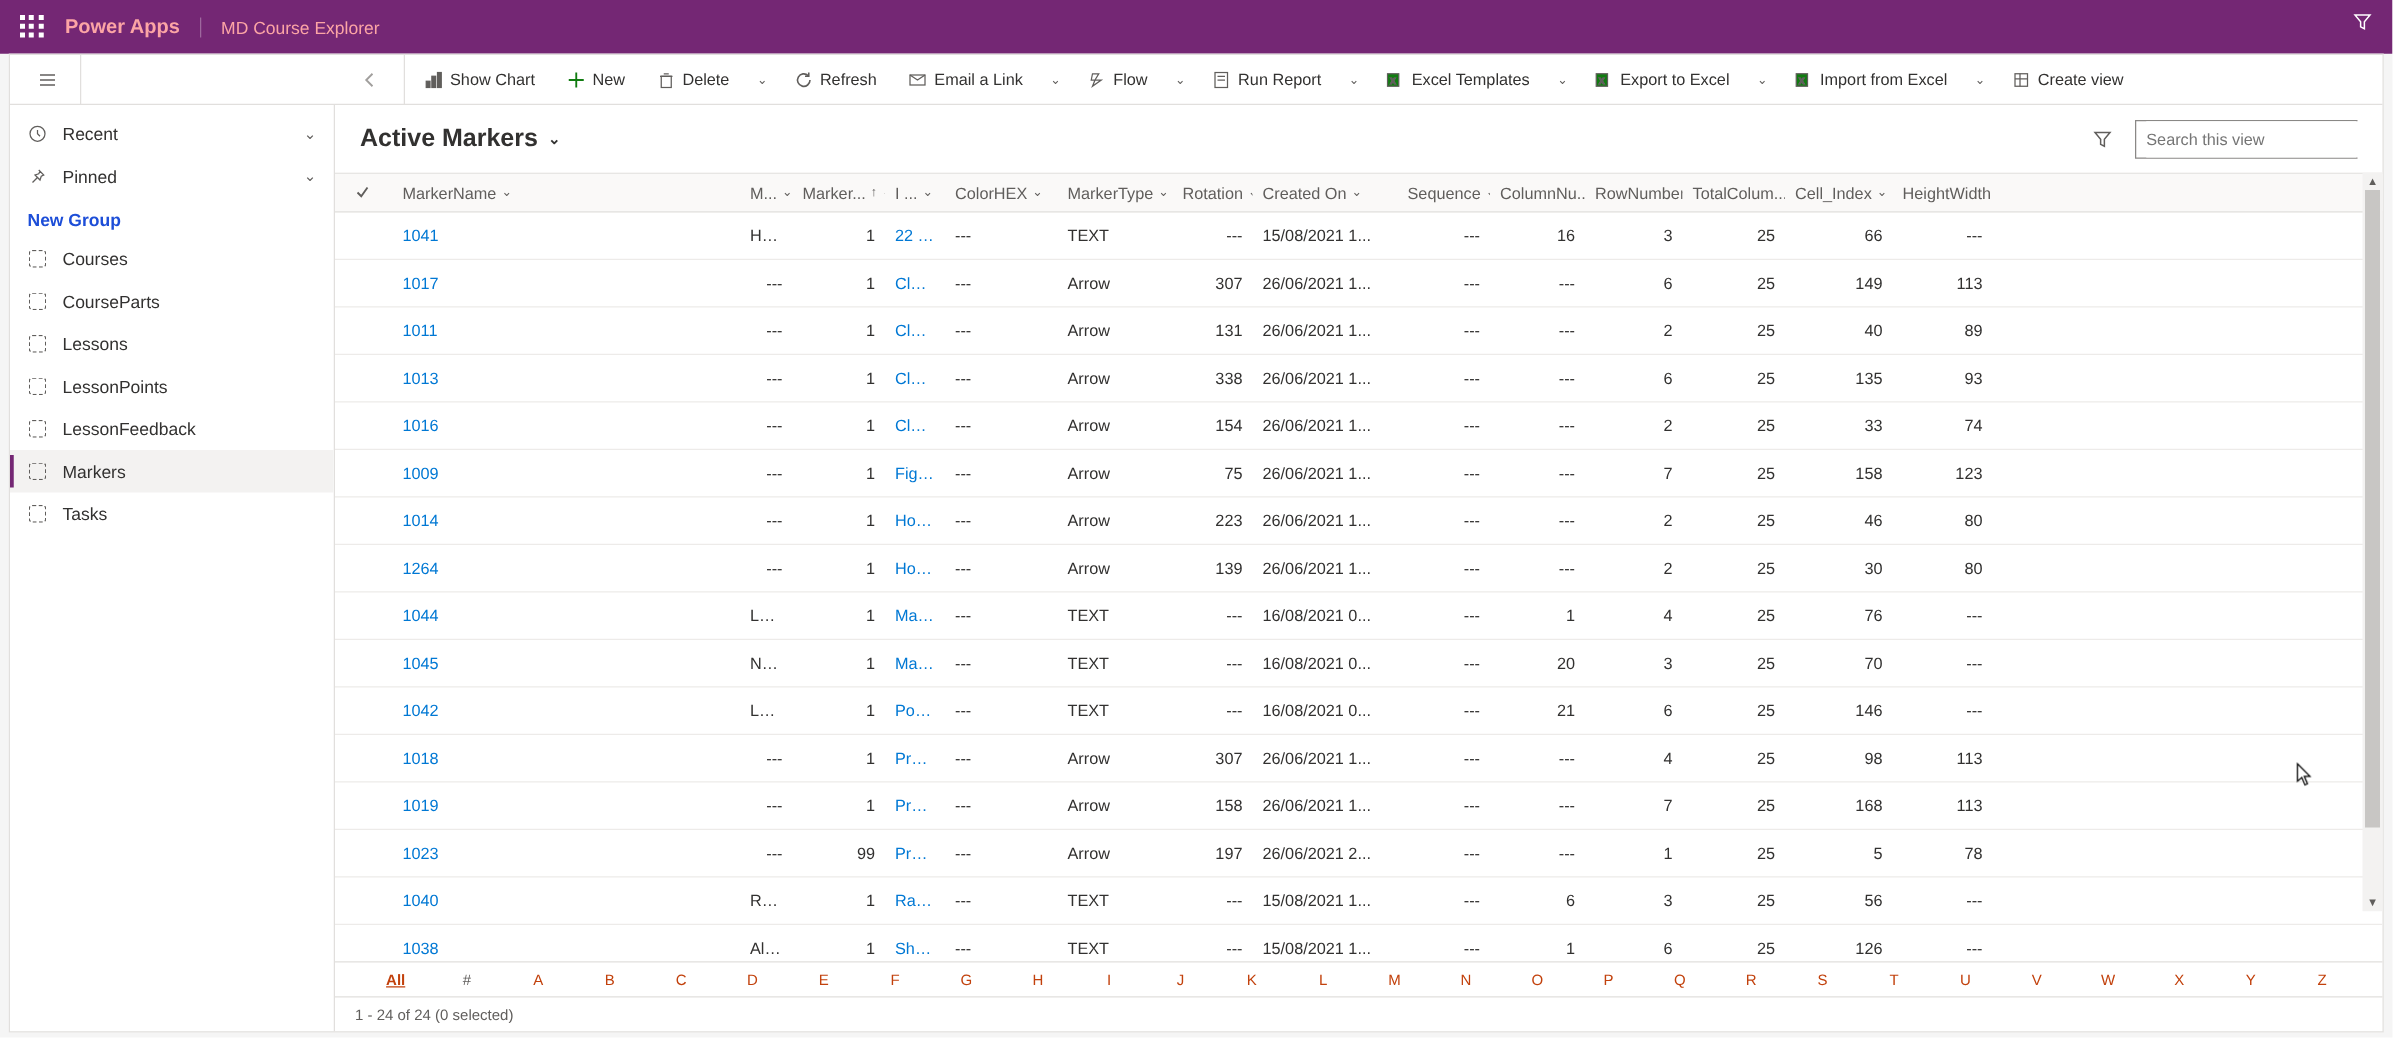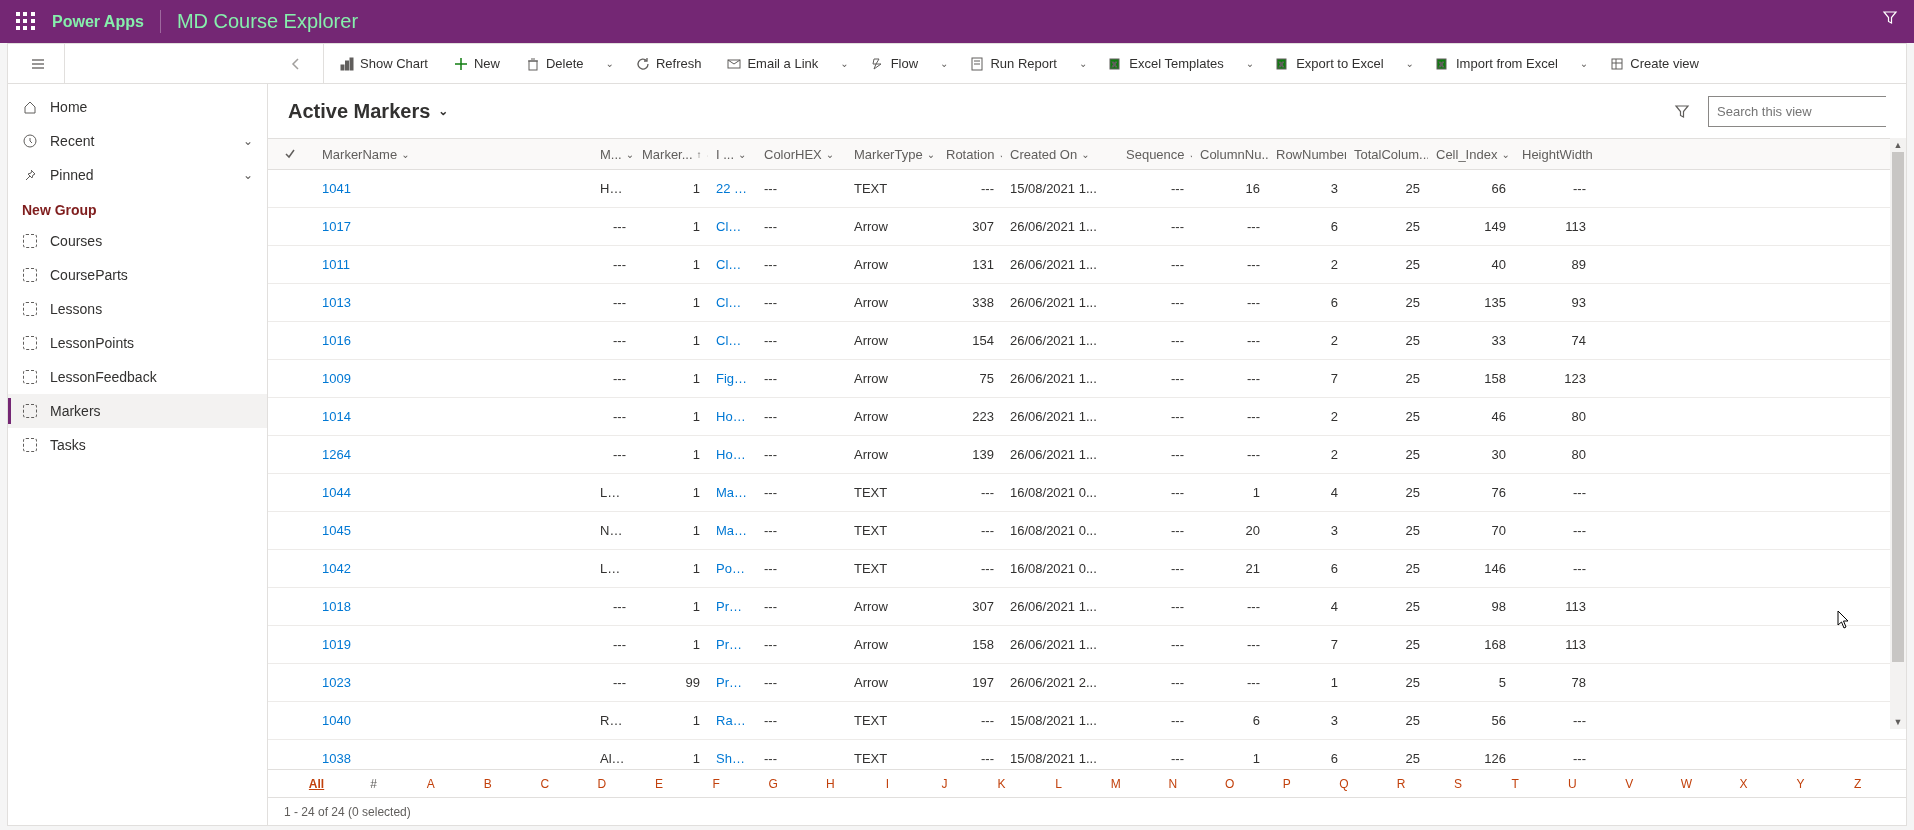--- a/index.html
+++ b/index.html
@@ -1,22 +1,22 @@
 <!DOCTYPE html>
 <html><head>
   <meta charset="utf-8">
   <style>
     * { margin: 0; padding: 0; box-sizing: border-box; }
     body { font-family: "Segoe UI", -apple-system, sans-serif; font-size: 13px; color: #323130; background: #f5f5f5; overflow: hidden; width: 1914px; height: 830px; }
     
-    .top-bar { height: 43px; background: #742774; display: flex; align-items: center; padding: 0 10px; color: #86efac; }
+    .top-bar { height: 43px; background: #742774; display: flex; align-items: center; padding: 0 10px; color: #fca5a5; }
     .waffle { width: 20px; height: 20px; display: grid; grid-template-columns: repeat(3,1fr); grid-template-rows: repeat(3,1fr); gap: 2px; margin: 0 16px 0 6px; cursor: pointer; }
     .waffle span { background: #fff; width: 4px; height: 4px; }
     .brand { font-size: 16px; font-weight: 600; padding-right: 16px; }
-    .app-name { font-size: 20px; padding-left: 16px; border-left: 1px solid rgba(255,255,255,0.3); }
+    .app-name { font-size: 14px; padding-left: 16px; border-left: 1px solid rgba(255,255,255,0.3); }
     .top-bar-right { margin-left: auto; display: flex; align-items: center; gap: 26px; flex-direction: column; }
     .top-icon { width: 18px; height: 18px; display: flex; align-items: center; justify-content: center; cursor: pointer; }
     .avatar { width: 28px; height: 28px; border-radius: 50%; border: 1px solid #fff; display: flex; align-items: center; justify-content: center; font-size: 11px; font-weight: 600; cursor: pointer; }
     
     .main-frame { width: 1900px; height: 783px; margin: 0 auto; background: #fff; display: flex; flex-direction: column; border: 1px solid #e1dfdd; }
     
     .cmd-bar { height: 40px; border-bottom: 1px solid #e1dfdd; display: flex; align-items: center; padding: 0 10px; gap: 6px; }
     .hamburger { width: 40px; height: 40px; display: flex; align-items: center; justify-content: center; cursor: pointer; border-right: 0; }
     .hamburger svg, .cmd-bar svg { stroke: #605e5c; fill: none; }
     .cmd-sep { width: 1px; height: 40px; background: #e1dfdd; }
@@ -25,21 +25,21 @@
     .back-btn { width: 40px; display: flex; align-items: center; justify-content: center; cursor: pointer; }
     
     .content { flex: 1; display: flex; min-height: 0; }
     
     .sidebar { width: 260px; border-right: 1px solid #e1dfdd; overflow-y: auto; padding-top: 6px; }
     .nav-item { height: 34px; display: flex; align-items: center; padding: 0 14px; gap: 12px; cursor: pointer; position: relative; font-size: 14px; color: #323130; }
     .nav-item.selected { background: #f3f2f1; }
     .nav-item.selected::before { content: ""; position: absolute; left: 0; top: 4px; bottom: 4px; width: 3px; background: #742774; }
     .nav-icon { width: 16px; height: 16px; display: flex; align-items: center; justify-content: center; }
     .nav-expand { margin-left: auto; font-size: 12px; color: #605e5c; }
-    .nav-group { padding: 10px 14px 6px; font-size: 14px; font-weight: 600; color: #7f1d1d; }
+    .nav-group { padding: 10px 14px 6px; font-size: 14px; font-weight: 600; color: #1d4ed8; }
     
     .view-area { flex: 1; display: flex; flex-direction: column; min-width: 0; }
     .view-header { height: 54px; display: flex; align-items: center; padding: 0 20px; }
     .view-title { font-size: 20px; font-weight: 600; display: flex; align-items: center; gap: 8px; cursor: pointer; }
     .view-header-right { margin-left: auto; display: flex; align-items: center; gap: 14px; }
     .filter-btn { width: 24px; height: 24px; display: flex; align-items: center; justify-content: center; cursor: pointer; }
     .search-box { width: 178px; height: 31px; border: 1px solid #8a8886; display: flex; padding: 0 8px; }
     .search-box input { border: none; outline: none; flex: 1; font-size: 13px; }
     
     .grid-scroll { flex: 1; overflow: hidden; position: relative; }
@@ -246,28 +246,20 @@
           <line x1="2" y1="6" x2="12" y2="6" stroke="#605e5c"></line>
           <line x1="6" y1="2" x2="6" y2="12" stroke="#605e5c"></line>
         </svg>
         <span>Create view</span>
       </div>
   </div>
 
   <div class="content">
 
     <div class="sidebar">
-      <div class="nav-item">
-          <span class="nav-icon">
-            <svg width="14" height="14" viewBox="0 0 14 14">
-              <path d="M2 7l5-5 5 5v6H2V7z" stroke="#605e5c" fill="none"></path>
-            </svg>
-          </span>
-          <span>Home</span>
-        </div>
       <div class="nav-item">
           <span class="nav-icon">
             <svg width="14" height="14" viewBox="0 0 14 14">
               <circle cx="7" cy="7" r="6" stroke="#605e5c" fill="none"></circle>
               <path d="M7 4v3l2 2" stroke="#605e5c" fill="none"></path>
             </svg>
           </span>
           <span>Recent</span>
           <span class="nav-expand">⌄</span>
         </div>

